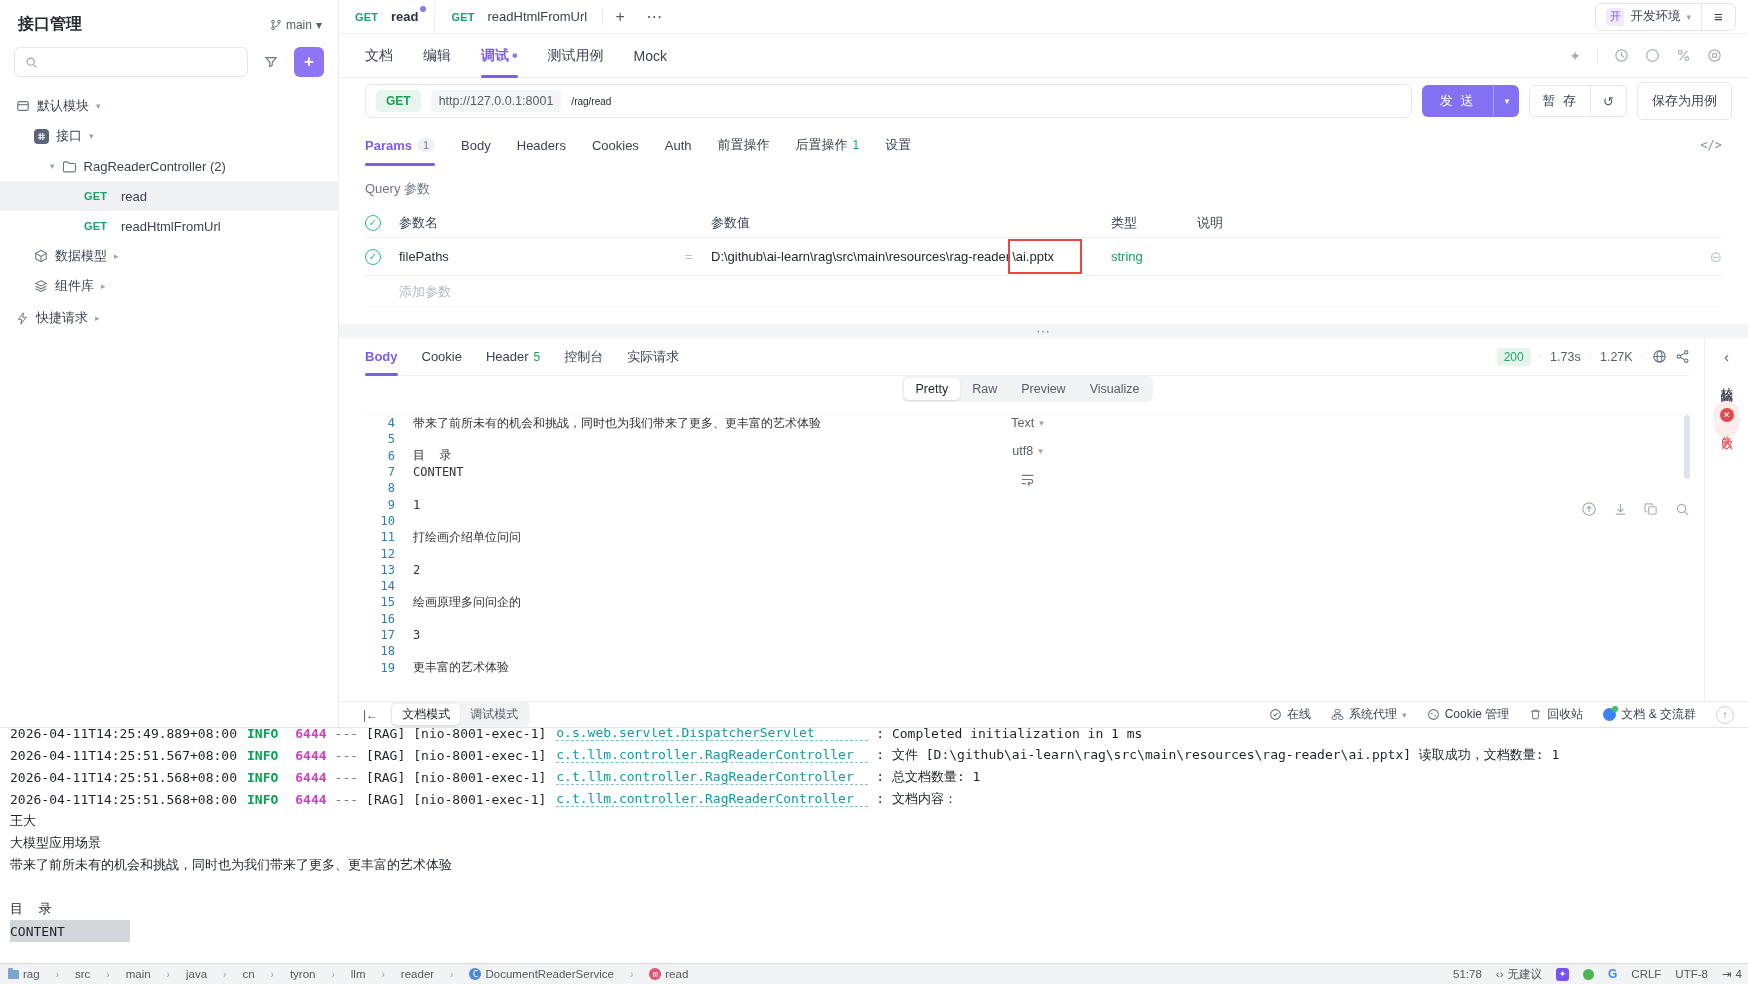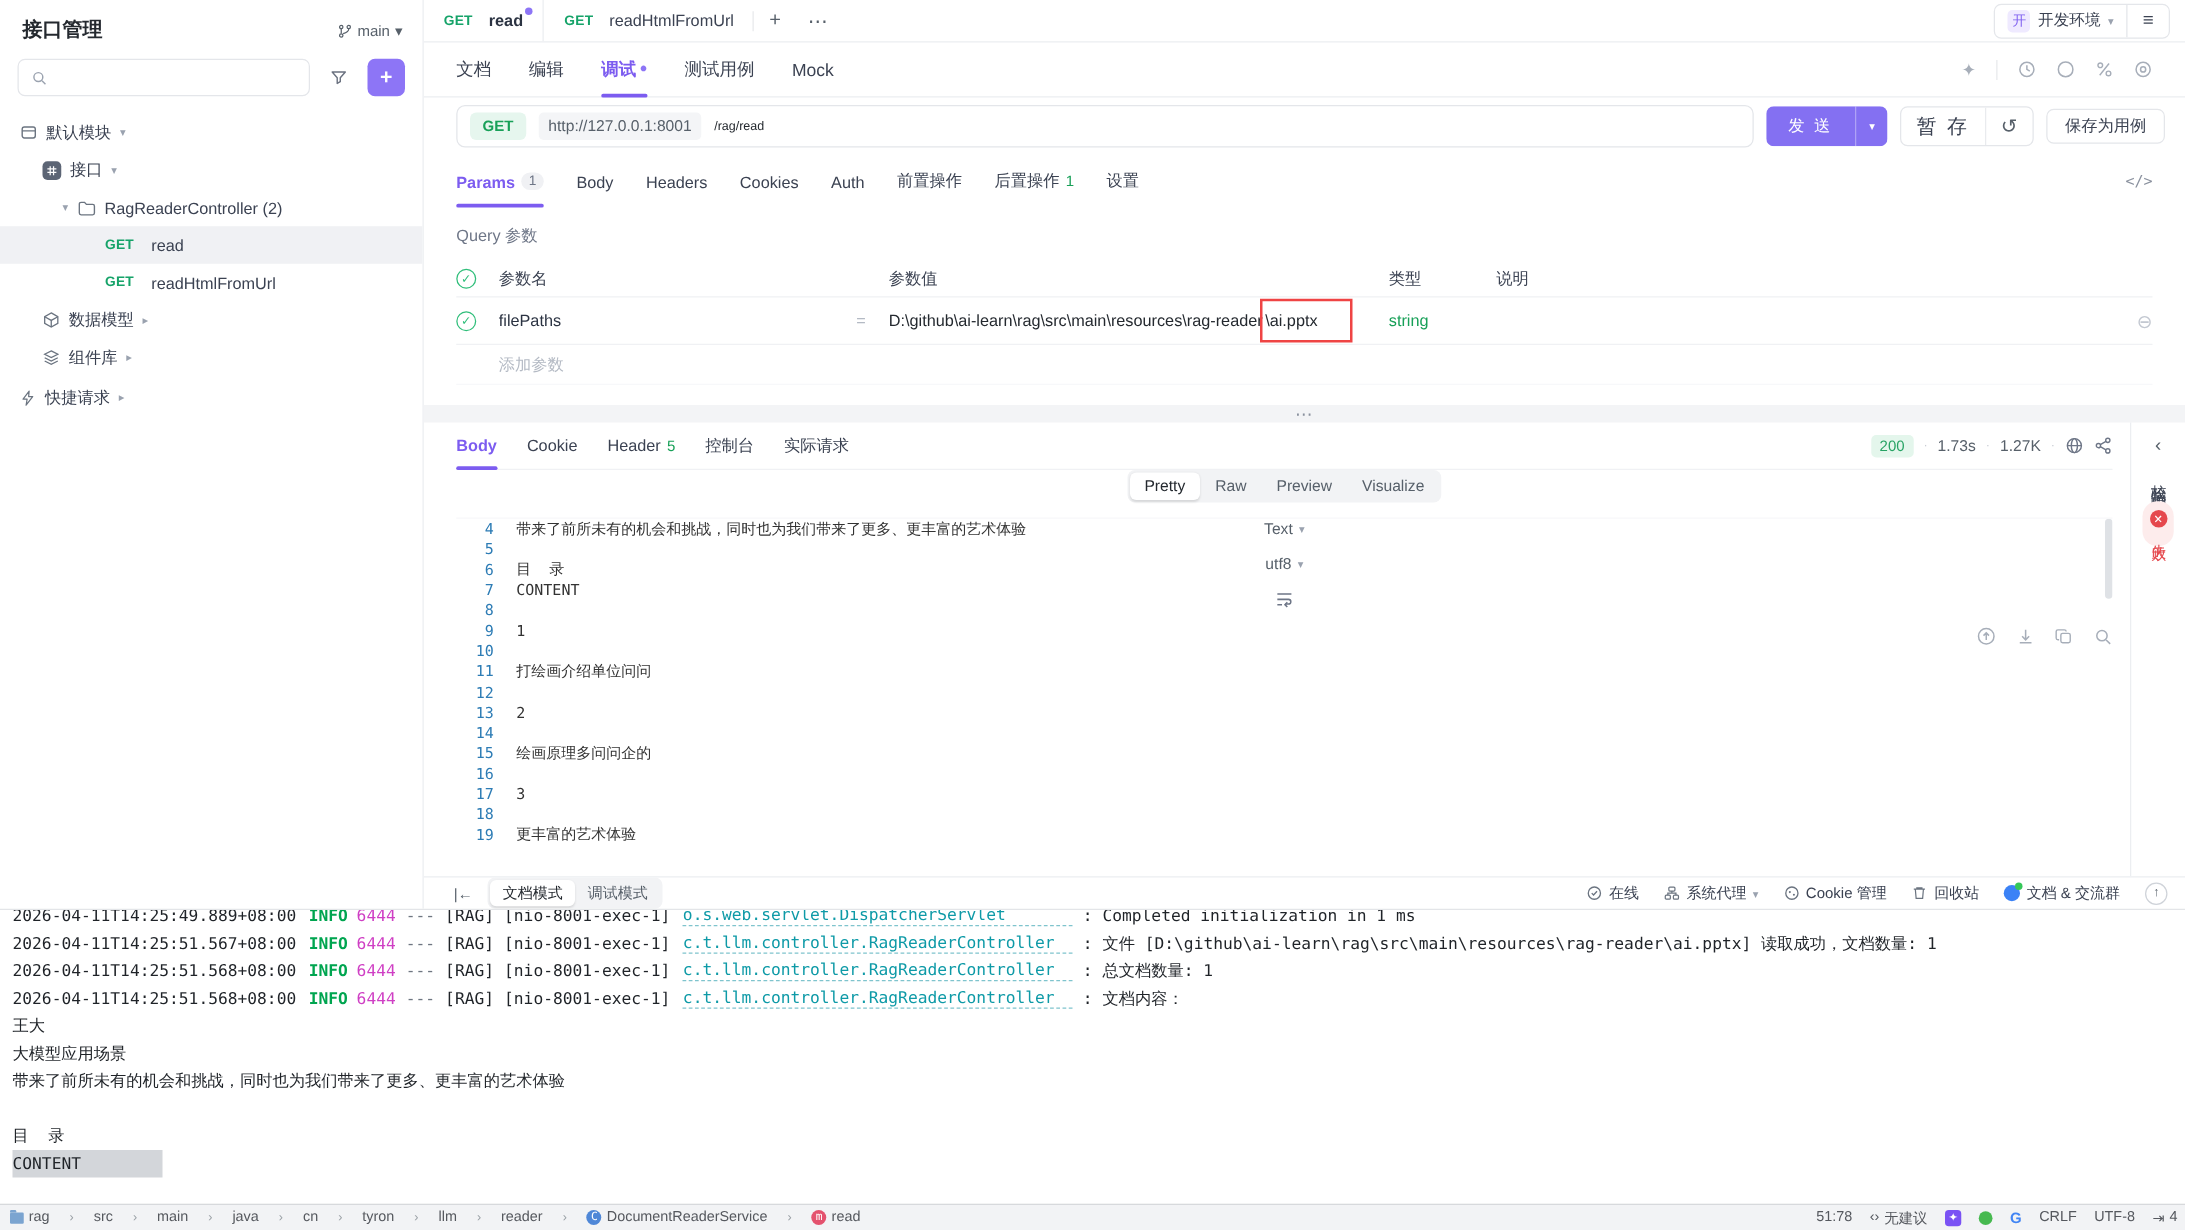--- a/index.html
+++ b/index.html
@@ -59,23 +59,23 @@
   
   .urlrow { height:46px; display:flex; align-items:center; gap:10px; padding:0 16px 0 26px; }
   .urlbox { flex:1; height:34px; border:1px solid #e4e6ea; border-radius:7px; display:flex; align-items:center; padding:0 10px; gap:10px; min-width:0; }
   .get-chip { background:#e6f6ee; color:#18a058; font-weight:bold; font-size:12px; border-radius:5px; padding:4px 10px; }
   .baseurl-chip { background:#f4f5f7; color:#57606a; font-size:12.5px; border-radius:4px; padding:4px 8px; }
   .path-text { color:#24292f; font-size:10px; }
   .send-btn { display:flex; height:32px; border-radius:6px; overflow:hidden; cursor:pointer; }
   .send-main { background:#8470f2; color:#fff; font-size:13px; display:flex; align-items:center; padding:0 18px; letter-spacing:2px; }
   .send-caret { background:#8470f2; color:#fff; width:26px; display:flex; align-items:center; justify-content:center; border-left:1px solid rgba(255,255,255,.35); font-size:9px; }
   .ghost-group { display:flex; height:32px; border:1px solid #e4e6ea; border-radius:6px; overflow:hidden; }
-  .ghost-seg { display:flex; align-items:center; padding:0 12px; color:#3b4252; font-size:16px; cursor:pointer; letter-spacing:2px; }
+  .ghost-seg { display:flex; align-items:center; padding:0 12px; color:#3b4252; font-size:13px; cursor:pointer; letter-spacing:2px; }
   .ghost-seg + .ghost-seg { border-left:1px solid #e9ebee; letter-spacing:0; color:#57606a; }
-  .ghost-btn { height:28px; border:1px solid #e4e6ea; border-radius:6px; display:flex; align-items:center; padding:0 14px; color:#3b4252; font-size:13px; cursor:pointer; }
+  .ghost-btn { height:38px; border:1px solid #e4e6ea; border-radius:6px; display:flex; align-items:center; padding:0 14px; color:#3b4252; font-size:13px; cursor:pointer; }
 
   
   .reqtabs { height:42px; display:flex; align-items:center; gap:26px; padding:0 26px; font-size:13px; color:#3b4252; }
   .rtab { position:relative; height:42px; display:flex; align-items:center; gap:5px; cursor:pointer; }
   .rtab.active { color:#7c5cf0; font-weight:bold; }
   .rtab.active .under { position:absolute; bottom:0; left:0; right:0; height:3px; border-radius:2px; background:#7c5cf0; }
   .pill { background:#f0f1f4; color:#6e7687; font-size:11px; border-radius:8px; padding:1px 6px; font-weight:normal; }
   .num-green { color:#18a058; font-size:12px; }
   .reqtabs-right { margin-left:auto; color:#8a919e; font-size:12px; font-family:"DejaVu Sans Mono", monospace; cursor:pointer; }
 
@@ -133,21 +133,21 @@
   .chat-ico { width:13px; height:13px; border-radius:50%; background:#3b82f6; position:relative; }
   .chat-ico::after { content:""; position:absolute; right:-2px; top:-2px; width:6px; height:6px; border-radius:50%; background:#34c759; }
   .up-circle { width:18px; height:18px; border:1px solid #cfd3d9; border-radius:50%; display:flex; align-items:center; justify-content:center; color:#57606a; font-size:10px; cursor:pointer; }
 
   
   .console { position:absolute; top:727px; left:0; width:1748px; height:236px; background:#fff; border-top:1px solid #e3e5e8; overflow:hidden; font-family:"DejaVu Sans Mono", monospace; font-size:13px; color:#1f2328; padding:0 0 0 10px; }
   .console-pad { margin-top:-6px; }
   .con-line { height:22px; display:flex; align-items:center; white-space:pre; }
   .lg-time { color:#1f2328; }
   .lg-level { color:#00a550; font-weight:bold; margin-left:10px; }
-  .lg-pid { color:#cf3fc4; margin-left:7px; }
+  .lg-pid { color:#cf3fc4; margin-left:17px;font-weight:bold; }
   .lg-dim { color:#6e7681; margin-left:8px; }
   .lg-br { color:#1f2328; margin-left:8px; }
   .lg-logger { color:#0e9aa7; margin-left:10px; width:312px; border-bottom:1px dashed #7fc4cd; }
   .lg-msg { color:#1f2328; margin-left:8px; }
   .con-plain { height:22px; display:flex; align-items:center; white-space:pre; }
   .con-plain.sel { background:#d3d6da; width:120px; }
 
   
   .statusbar { position:absolute; bottom:0; left:0; width:1748px; height:21px; background:#f2f3f5; border-top:1px solid #d7d9dc; display:flex; align-items:center; padding:0 6px 0 8px; font-size:11.5px; color:#55585e; }
   .crumbs { display:flex; align-items:center; gap:16px; white-space:nowrap; }

